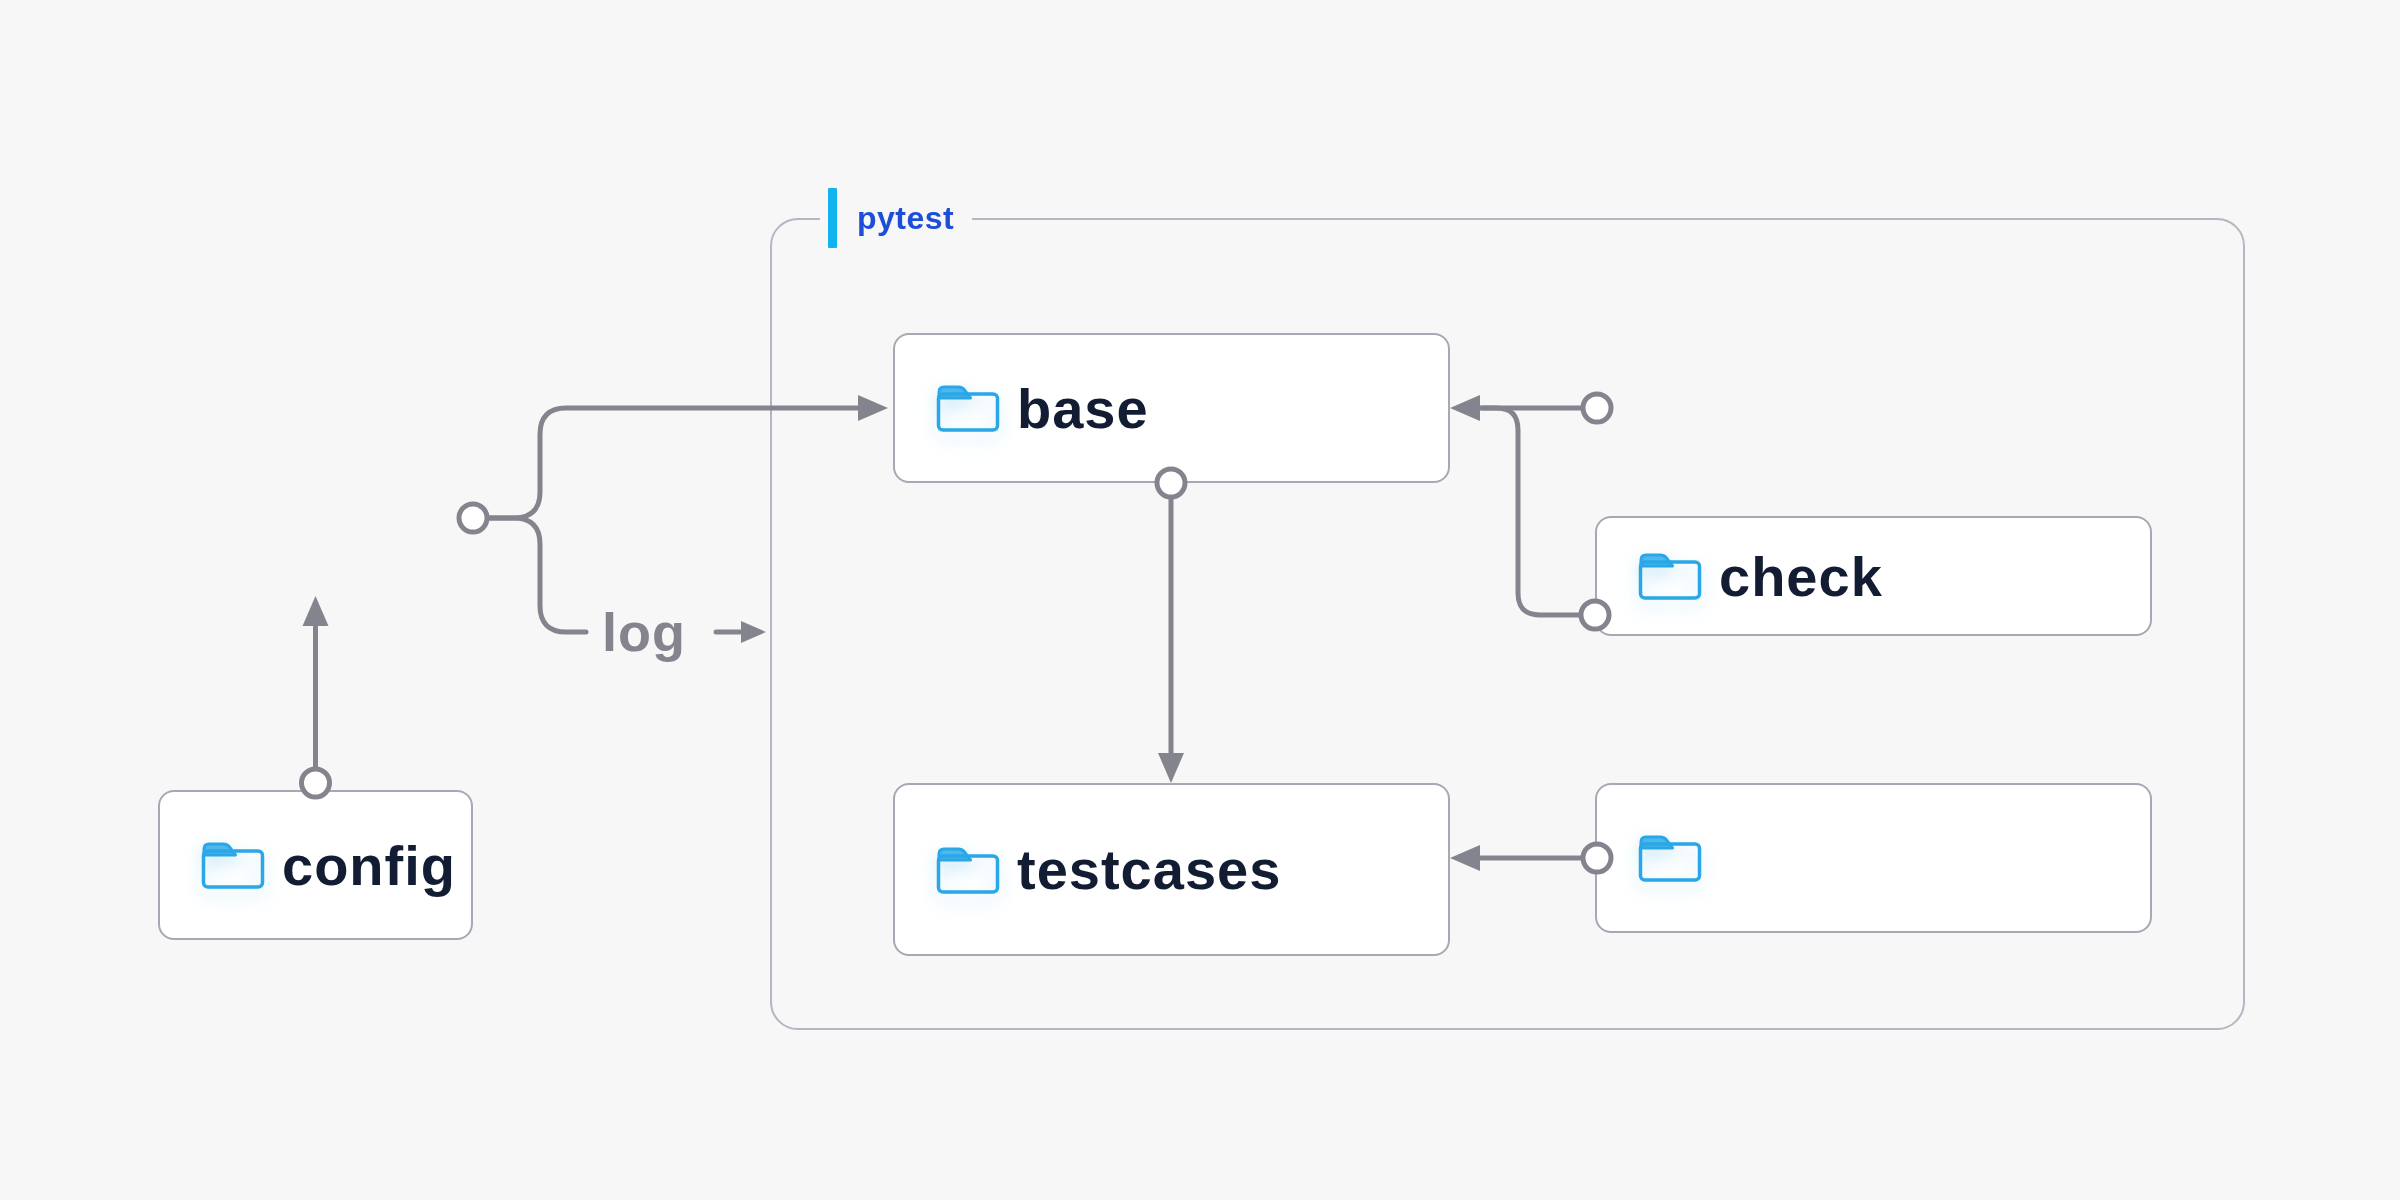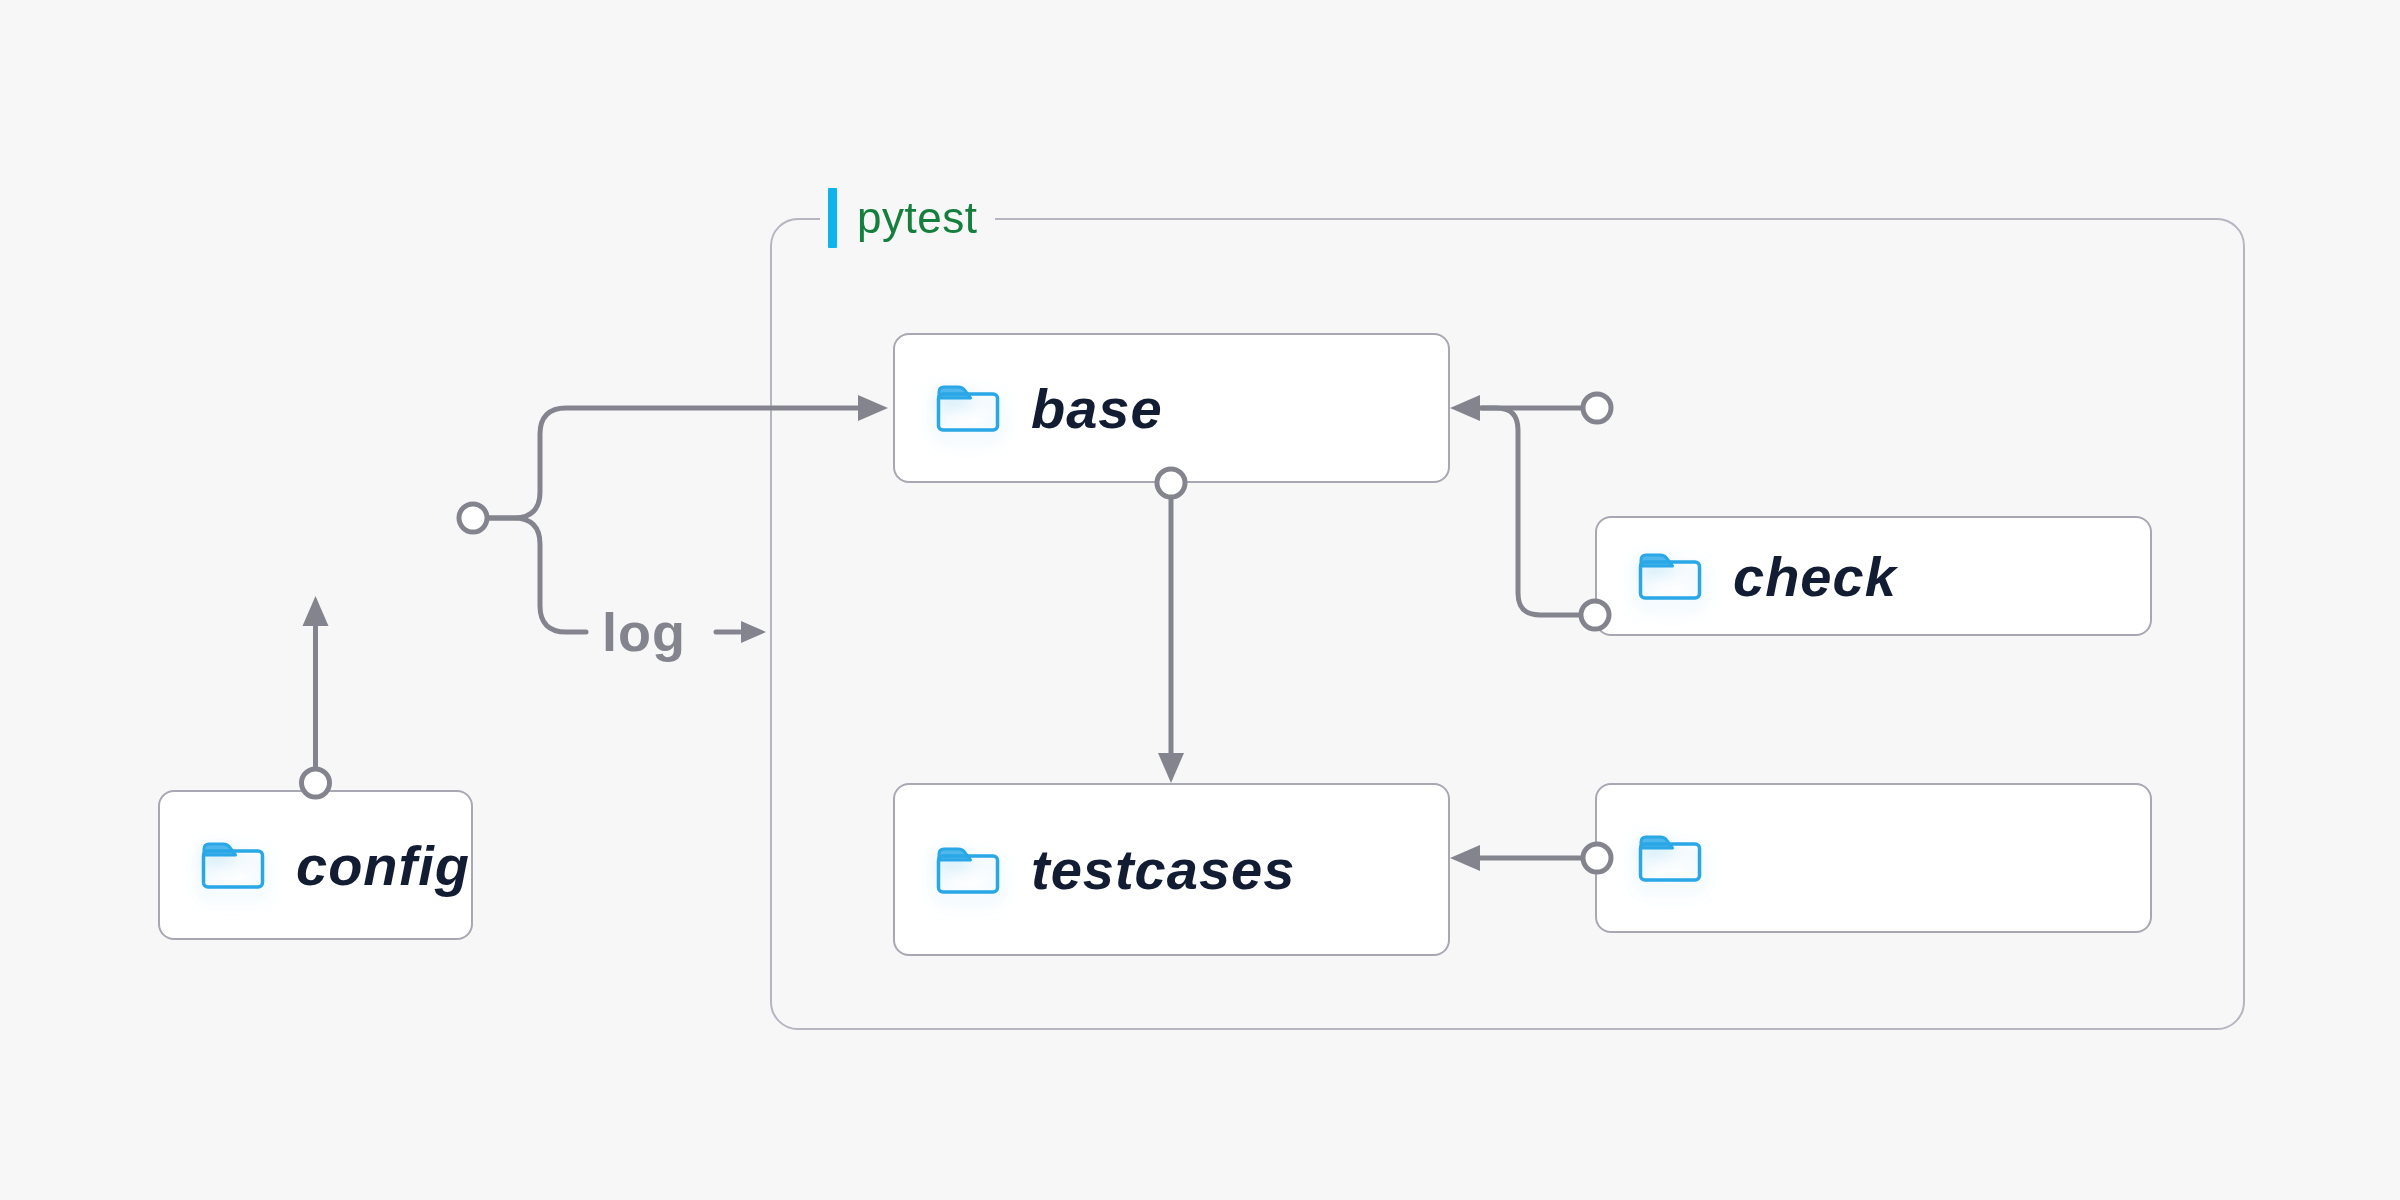--- a/index.html
+++ b/index.html
@@ -32,39 +32,38 @@
     gap: 20px;
     padding: 0 18px 0 8px;
     z-index: 5;
   }
   .accent-bar {
     width: 9px; height: 60px;
     background: #0fb3ee;
     border-radius: 1px;
   }
   .group-label-text {
-    font-size: 44px;
-    font-weight: 400;
-    color: #15803d;
+    font-size: 32px;
+    font-weight: 700;
+    color: #1d4ed8;
     letter-spacing: 0.5px;
   }
 
   
   .node {
     position: absolute;
     background: #ffffff;
     border: 2px solid #a8a8b4;
     border-radius: 16px;
     box-sizing: border-box;
     display: flex;
     align-items: center;
-    gap: 30px;
+    gap: 16px;
     padding-left: 40px;
     z-index: 2;
-    font-style: italic;
   }
   .node-label {
     font-size: 56px;
     font-weight: 700;
     color: #121c33;
     letter-spacing: 1px;
   }
   .folder-icon svg { display: block; filter: drop-shadow(0 7px 9px rgba(41,167,230,0.28)); }
 
   .n-utils     { left: 158px;  top: 443px; width: 315px; height: 150px; }

